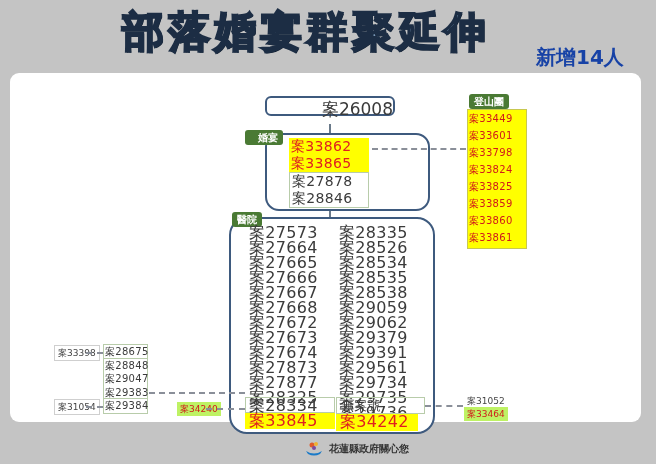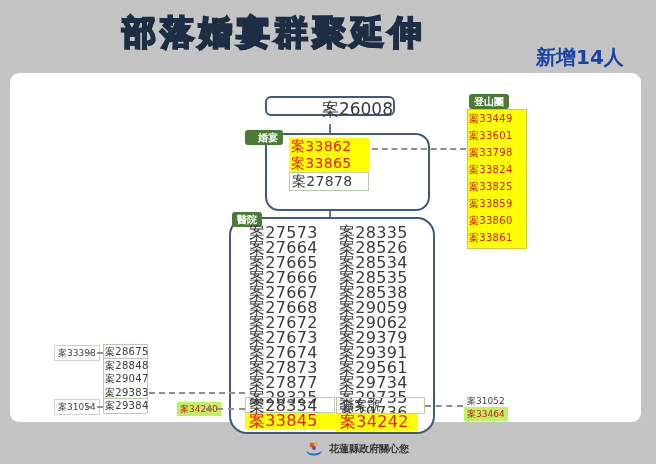--- a/index.html
+++ b/index.html
@@ -1,21 +1,21 @@
 <!DOCTYPE html>
 <html><head>
 <meta charset="utf-8">
 <style>
   * { box-sizing: border-box; margin: 0; padding: 0; }
   html, body { width: 656px; height: 464px; overflow: hidden; }
   body { background: #c4c4c4; position: relative; font-family: "DejaVu Sans", sans-serif; }
 
   .title {
     position: absolute; left: 122px; top: 6px;
-    font-size: 34px; font-weight: bold; letter-spacing: 4px;
+    font-size: 42px; font-weight: bold; letter-spacing: 4px;
     color: #a9cdee;
     -webkit-text-stroke: 2px #1c2d44;
     text-shadow: 1px 1px 0 #0e1a2a;
     line-height: 52px;
     font-family: "DejaVu Sans", sans-serif;
   }
   .subtitle {
     position: absolute; left: 536px; top: 44px;
     font-size: 20px; font-weight: bold; color: #1742a6;
     font-family: "DejaVu Sans", sans-serif;
@@ -82,20 +82,21 @@
 <div class="case-top">案26008</div>
 <div class="vline" style="left:329px; top:124px; height:10px;"></div>
 
 <div class="rbox" style="left:265px; top:133px; width:165px; height:78px;"></div>
 <div class="tag" style="left:245px; top:130px;padding-left:13px;">婚宴</div>
 <div class="wedbox">
   <div class="citem hl">案33862</div>
   <div class="citem hl">案33865</div>
   <div class="boxed" style="border-bottom:1.5px solid #b8ccaa;">
     <div class="citem">案27878</div>
+    <div class="citem">案28846</div>
   </div>
 </div>
 <div class="dash" style="left:372px; top:148px; width:94px;"></div>
 <div class="vline" style="left:329px; top:211px; height:8px;"></div>
 
 <div class="tag" style="left:469px; top:94px;">登山團</div>
 <div class="mtn">
   <div class="citem">案33449</div>
   <div class="citem">案33601</div>
   <div class="citem">案33798</div>

